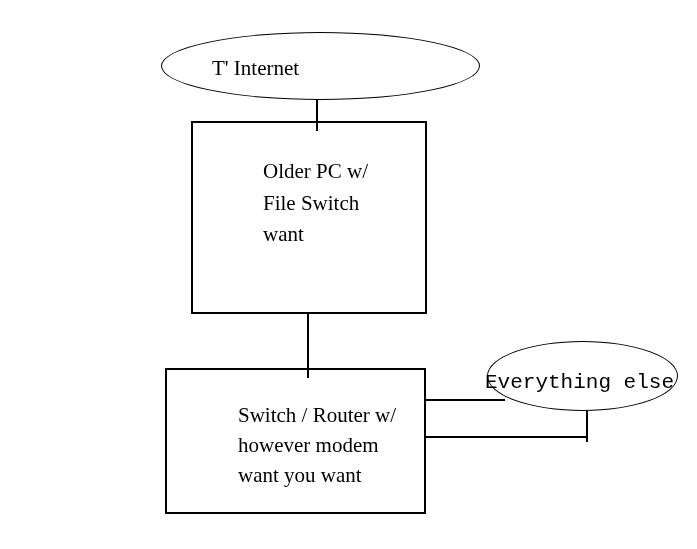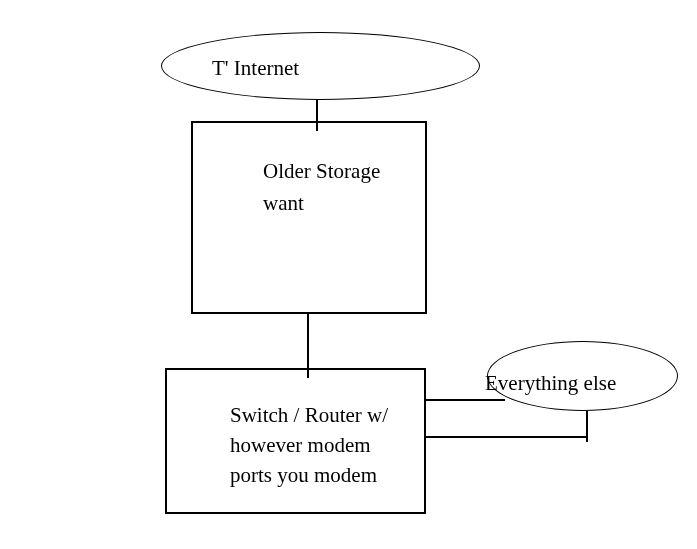--- a/index.html
+++ b/index.html
@@ -28,48 +28,49 @@
     position: absolute;
     background: #000000;
   }
   .label {
     position: absolute;
     font-size: 21px;
     white-space: nowrap;
     color: #000000;
   }
   .multiline div { line-height: 31.5px; }
-  .multiline-sm div { line-height: 30px; }
+  .multiline-sm div { line-height: 30px; margin-left: 8px; }
 </style>
 </head>
 <body>
 
 <div class="canvas">
 
   <div class="ellipse" style="left:161px; top:32px; width:319px; height:68px;"></div>
   <div class="label" style="left:212px; top:56px;text-align:center;">T' Internet</div>
 
   <div class="line" style="left:316px; top:100px; width:2px; height:31px;"></div>
 
   <div class="rect" style="left:191px; top:121px; width:236px; height:193px;"></div>
   <div class="label multiline" style="left:263px; top:156px;">
-    <div>Older Storage</div>
+    <div>Older PC w/</div>
+    <div>File Switch</div>
     <div>want</div>
   </div>
 
   <div class="line" style="left:307px; top:314px; width:2px; height:64px;"></div>
 
   <div class="rect" style="left:165px; top:368px; width:261px; height:146px;"></div>
   <div class="label multiline-sm" style="left:230px; top:400px;">
     <div>Switch / Router w/</div>
     <div>however modem</div>
-    <div>ports you modem</div>
+    <div>want you want</div>
   </div>
 
   <div class="line" style="left:426px; top:399px; width:79px; height:2px;"></div>
 
   <div class="line" style="left:426px; top:436px; width:162px; height:2px;"></div>
   <div class="line" style="left:586px; top:411px; width:2px; height:31px;"></div>
 
   <div class="ellipse" style="left:487px; top:341px; width:191px; height:70px;"></div>
-  <div class="label" style="left:485px; top:371px;">Everything else</div>
+  <div class="label" style="left:485px; top:371px;font-family:Liberation Mono, monospace;">Everything else</div>
 
 </div>
 
 </body></html>

